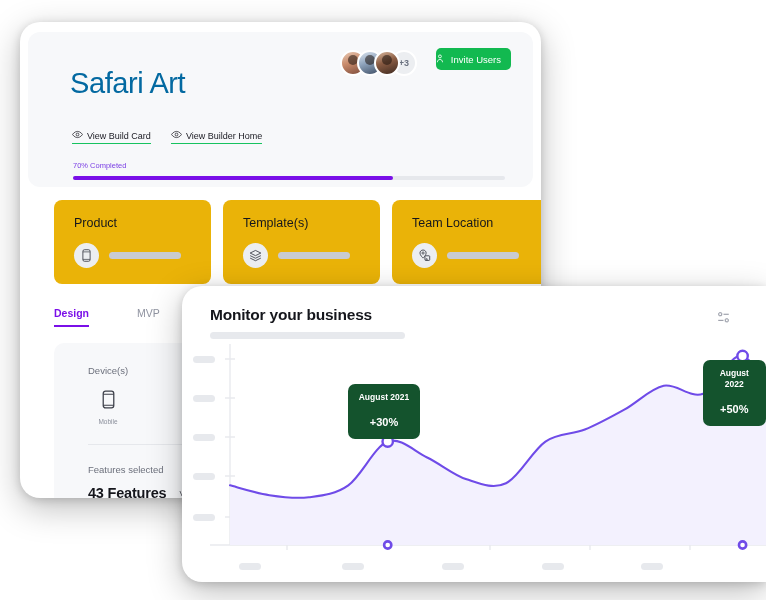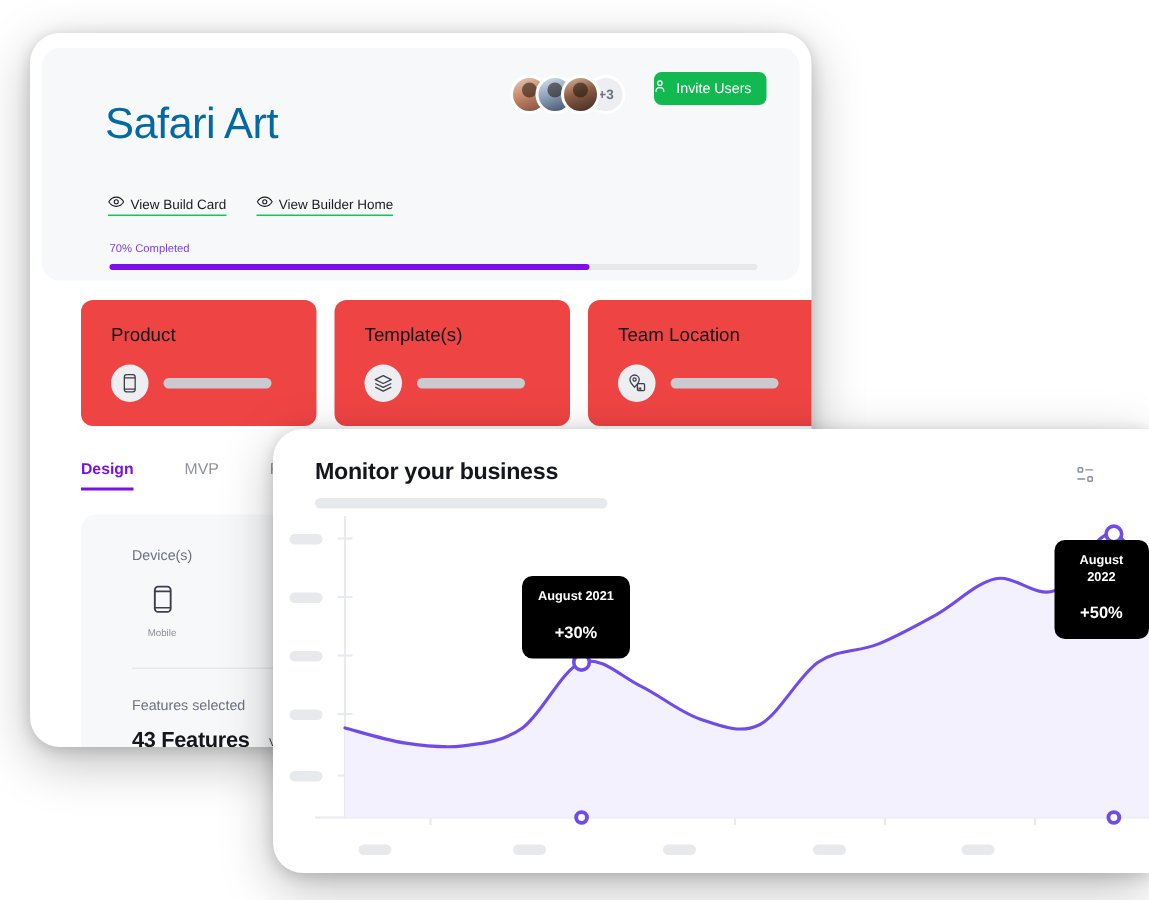--- a/index.html
+++ b/index.html
@@ -154,21 +154,21 @@
   .summary-row {
     position: absolute;
     left: 34px;
     top: 178px;
     display: flex;
     gap: 12px;
   }
   .summary-card {
     width: 157px;
     height: 84px;
-    background: #ef4444;
+    background: #eab308;
     border-radius: 8px;
     padding: 16px 0 0 20px;
   }
   .summary-title {
     font-size: 12.5px;
     color: #15161c;
     font-weight: 400;
   }
   .summary-body {
     display: flex;
@@ -187,21 +187,21 @@
     border-radius: 5px;
     background: #c9cbd0;
   }
 
   
   .tabs {
     position: absolute;
     left: 34px;
     top: 285px;
     display: flex;
-    gap: 34px;
+    gap: 48px;
   }
   .tab {
     font-size: 10.5px;
     color: #8f93a0;
     padding-bottom: 6px;
     cursor: pointer;
     white-space: nowrap;
   }
   .tab.active {
     color: #7a0fe8;
@@ -322,21 +322,21 @@
     position: absolute;
     bottom: 12px;
     width: 22px;
     height: 7px;
     border-radius: 5px;
     background: #e7e9ed;
   }
 
   .tooltip {
     position: absolute;
-    background: #000000;
+    background: #14532d;
     border-radius: 7px;
     color: #ffffff;
     text-align: center;
     padding: 8px 11px 9px;
     line-height: 1.25;
   }
   .tt-date { font-size: 8.5px; font-weight: 600; }
   .tt-val  { font-size: 11px; font-weight: 700; margin-top: 14px; }
 </style>
 </head>

